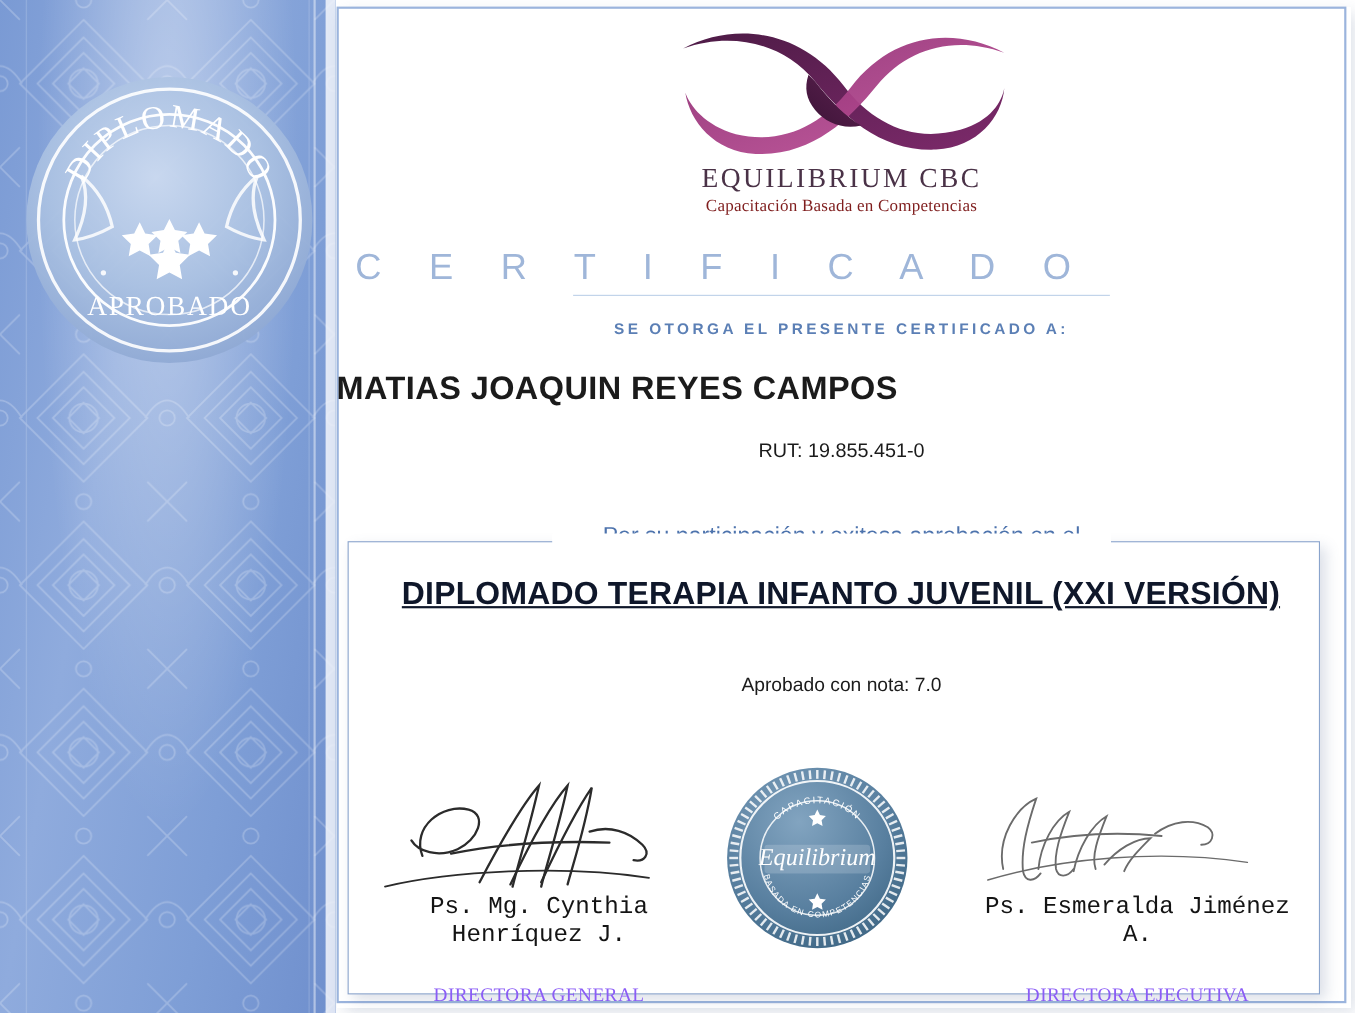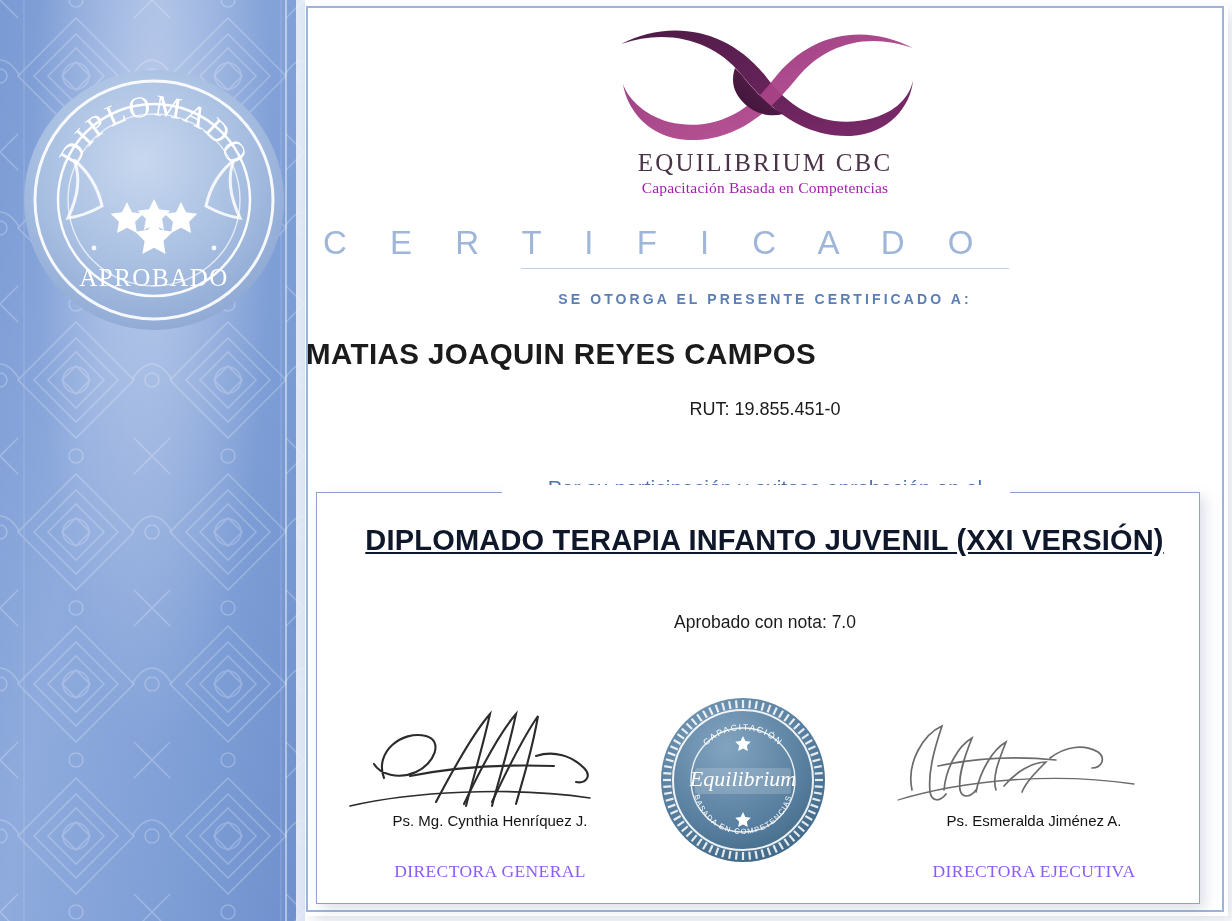--- a/index.html
+++ b/index.html
@@ -91,21 +91,21 @@
     margin-top: 2px;
     font-family: "Liberation Serif", serif;
     font-size: 25px;
     letter-spacing: 2.2px;
     color: #4a3247;
   }
   .logo-tagline {
     margin-top: 2px;
     font-family: "Liberation Serif", serif;
     font-size: 15.5px;
-    color: #a21caf;
+    color: #7f1d1d;
     letter-spacing: .2px;
   }
 
   .word-certificado {
     position: absolute;
     left: 0; right: 0; top: 218px;
     font-size: 33px;
     letter-spacing: 17px;
     color: #9fb6d9;
     font-weight: 400;
@@ -200,22 +200,22 @@
   .sig-block {
     position: absolute;
     top: 700px;
     width: 300px;
     text-align: center;
   }
   .sig-left  { left: 34px; }
   .sig-right { left: 578px; }
   .sig-image { height: 112px; position: relative; }
   .sig-name {
-    font-family: Liberation Sans, sans-serif;
-    font-size: 15px;
+    font-family: Liberation Mono, monospace;
+    font-size: 22px;
     color: #141414;
     margin-top: -6px;
   }
   .sig-role {
     font-family: "Liberation Serif", serif;
     font-size: 17.5px;
     color: #8b5cf6;
     margin-top: 32px;
     letter-spacing: .4px;
   }

